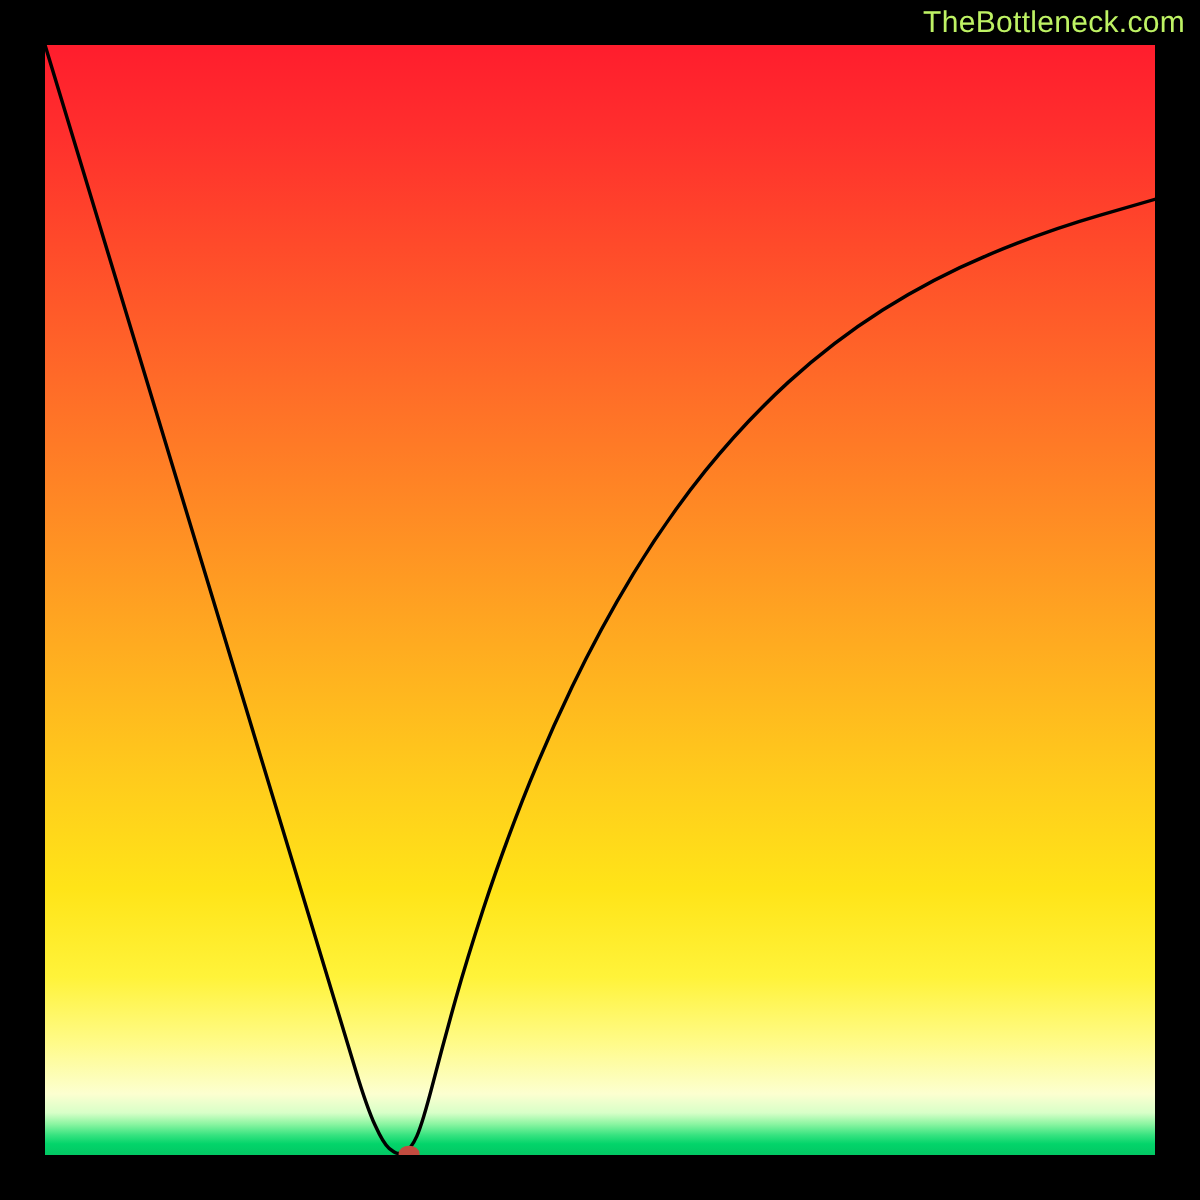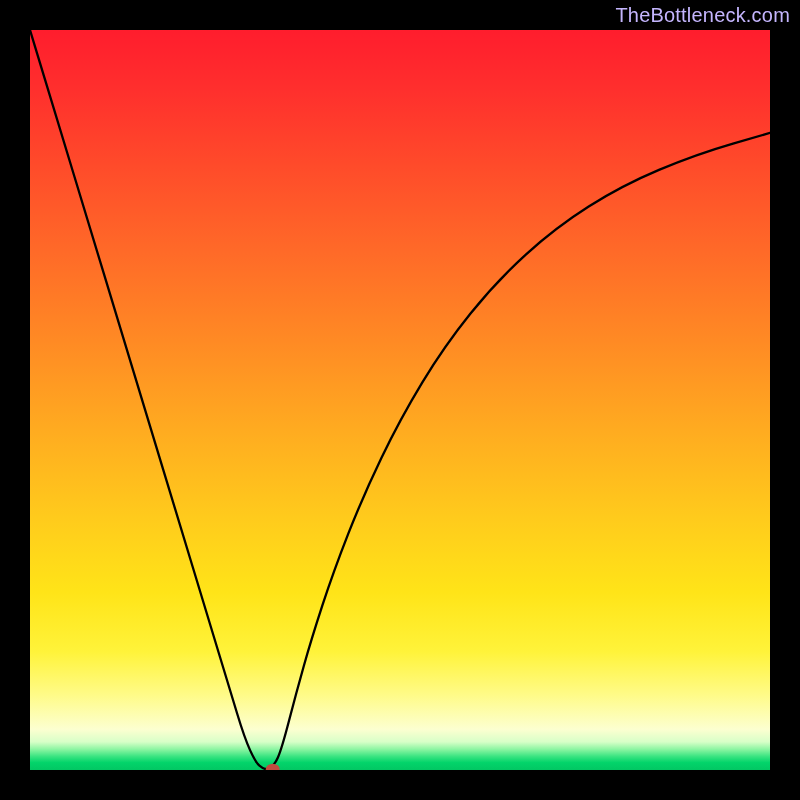--- a/index.html
+++ b/index.html
@@ -59,21 +59,21 @@
     stroke-linejoin: round;
   }
   .marker {
     fill: #c24b3f;
     stroke: none;
   }
   .watermark {
     position: absolute;
     top: 4px;
     right: 10px;
-    color: #c4b5fd;
+    color: #bef264;
     font-size: 20px;
     letter-spacing: 0.2px;
     font-weight: 500;
     user-select: none;
   }
 </style>
 </head>
 <body>
 
 <div class="frame">

